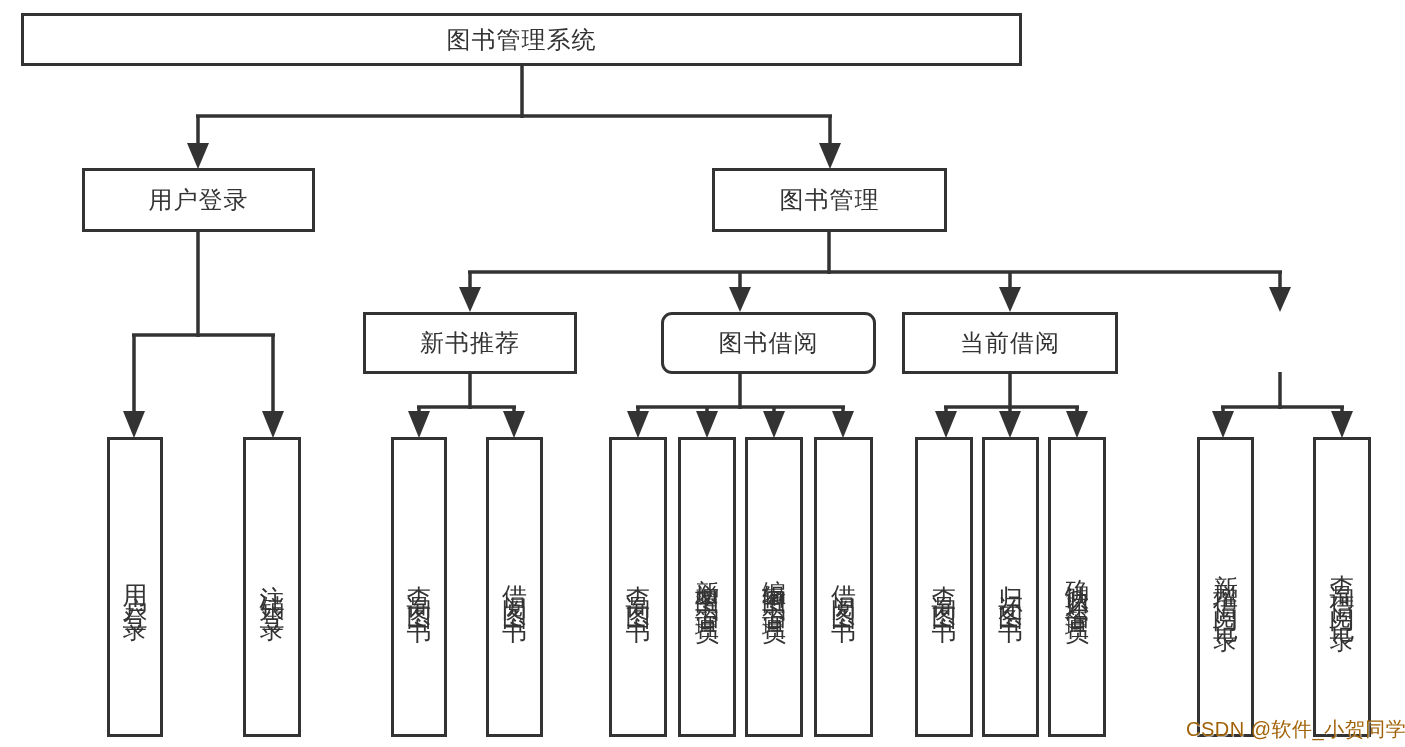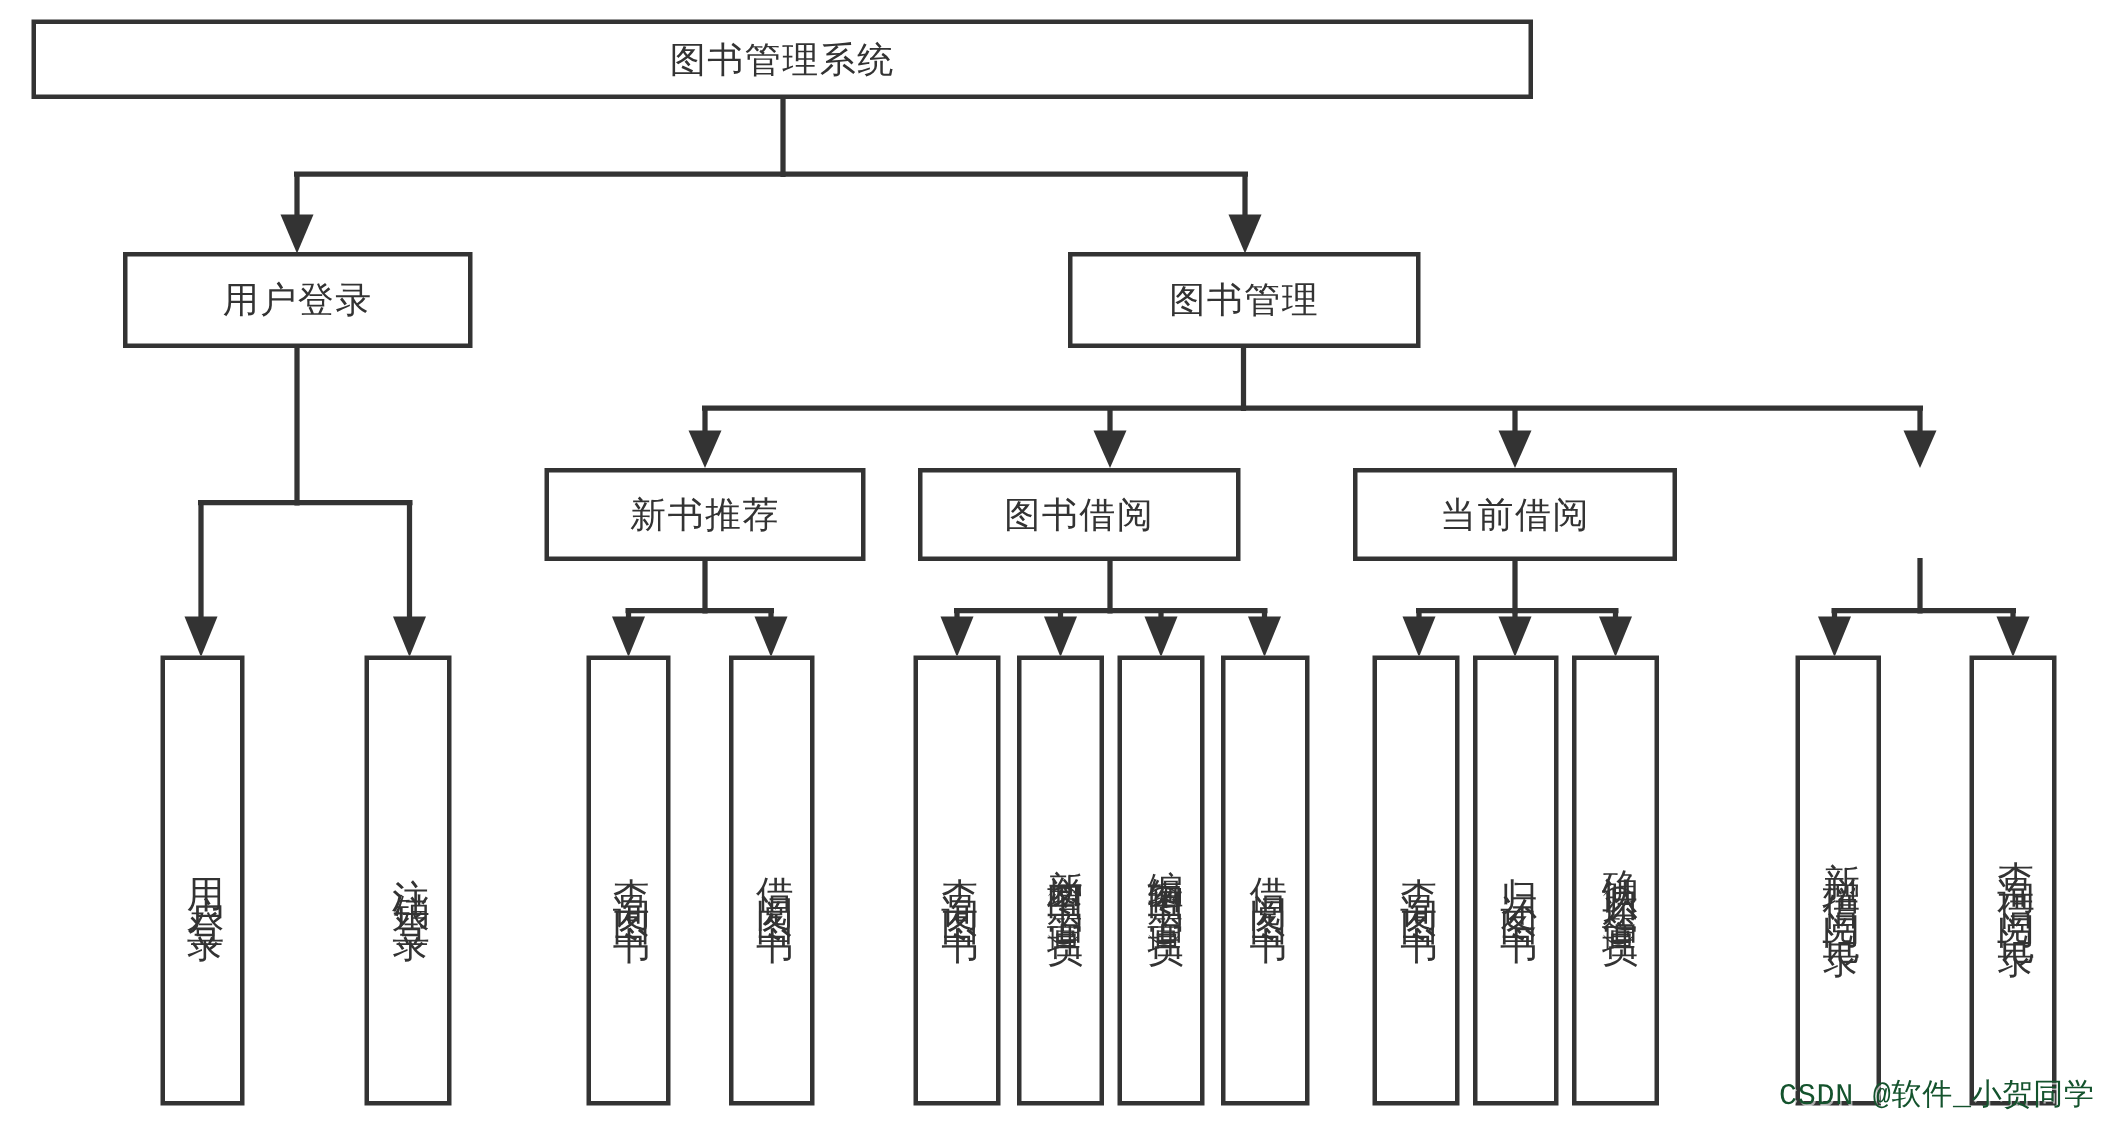--- a/index.html
+++ b/index.html
@@ -1,56 +1,56 @@
 <!DOCTYPE html>
 <html><head>
 <meta charset="utf-8">
 <style>
   html,body{margin:0;padding:0;background:#fff;}
   .canvas{
     position:relative;width:1405px;height:747px;background:#ffffff;
-    font-family:Liberation Mono, monospace;color:#333;
+    font-family:Liberation Sans, sans-serif;color:#333;
     overflow:hidden;
   }
   .wires{position:absolute;left:0;top:0;pointer-events:none;}
   .box{
     position:absolute;box-sizing:border-box;background:#fff;
     border:3px solid #333;display:flex;align-items:center;justify-content:center;
   }
   .box .label{font-size:24px;letter-spacing:1px;color:#333;white-space:nowrap;}
   .leaf{top:437px;height:300px;}
   .leaf .v{
     writing-mode:vertical-rl;text-orientation:mixed;
     font-size:25px;letter-spacing:11px;color:#333;line-height:1;
   }
   .leaf .v.tight{font-size:24px;letter-spacing:6px;}
   
   .n-root{left:21px;top:13px;width:1001px;height:53px;}
   .n-l2a{left:82px;top:168px;width:233px;height:64px;}
   .n-l2b{left:712px;top:168px;width:235px;height:64px;}
   .n-l3a{left:363px;top:312px;width:214px;height:62px;}
-  .n-l3b{left:612px;top:312px;width:215px;height:62px;}
+  .n-l3b{left:661px;top:312px;width:215px;height:62px;border-radius:11px;}
   .n-l3c{left:902px;top:312px;width:216px;height:62px;}
   .n-l3d{left:1172px;top:312px;width:213px;height:62px;}
   .n-a1{left:107px;width:56px;}
   .n-a2{left:243px;width:58px;}
   .n-b1{left:391px;width:56px;}
   .n-b2{left:486px;width:57px;}
   .n-c1{left:609px;width:58px;}
   .n-c2{left:678px;width:58px;}
   .n-c3{left:745px;width:58px;}
   .n-c4{left:814px;width:59px;}
   .n-d1{left:915px;width:58px;}
   .n-d2{left:982px;width:57px;}
   .n-d3{left:1048px;width:58px;}
   .n-e1{left:1197px;width:57px;}
   .n-e2{left:1313px;width:58px;}
   .watermark{
     position:absolute;left:1186px;top:716px;z-index:5;
-    font-size:20px;color:#14532d;letter-spacing:0.5px;white-space:nowrap;
+    font-size:20px;color:#a16207;letter-spacing:0.5px;white-space:nowrap;
     text-shadow:1px 1px 0 rgba(255,255,255,0.6);
   }
 </style>
 </head>
 <body>
 
 <div class="canvas">
 
   <svg class="wires" width="1405" height="747" viewBox="0 0 1405 747">
     <g stroke="#333" stroke-width="3.5" fill="#333">

